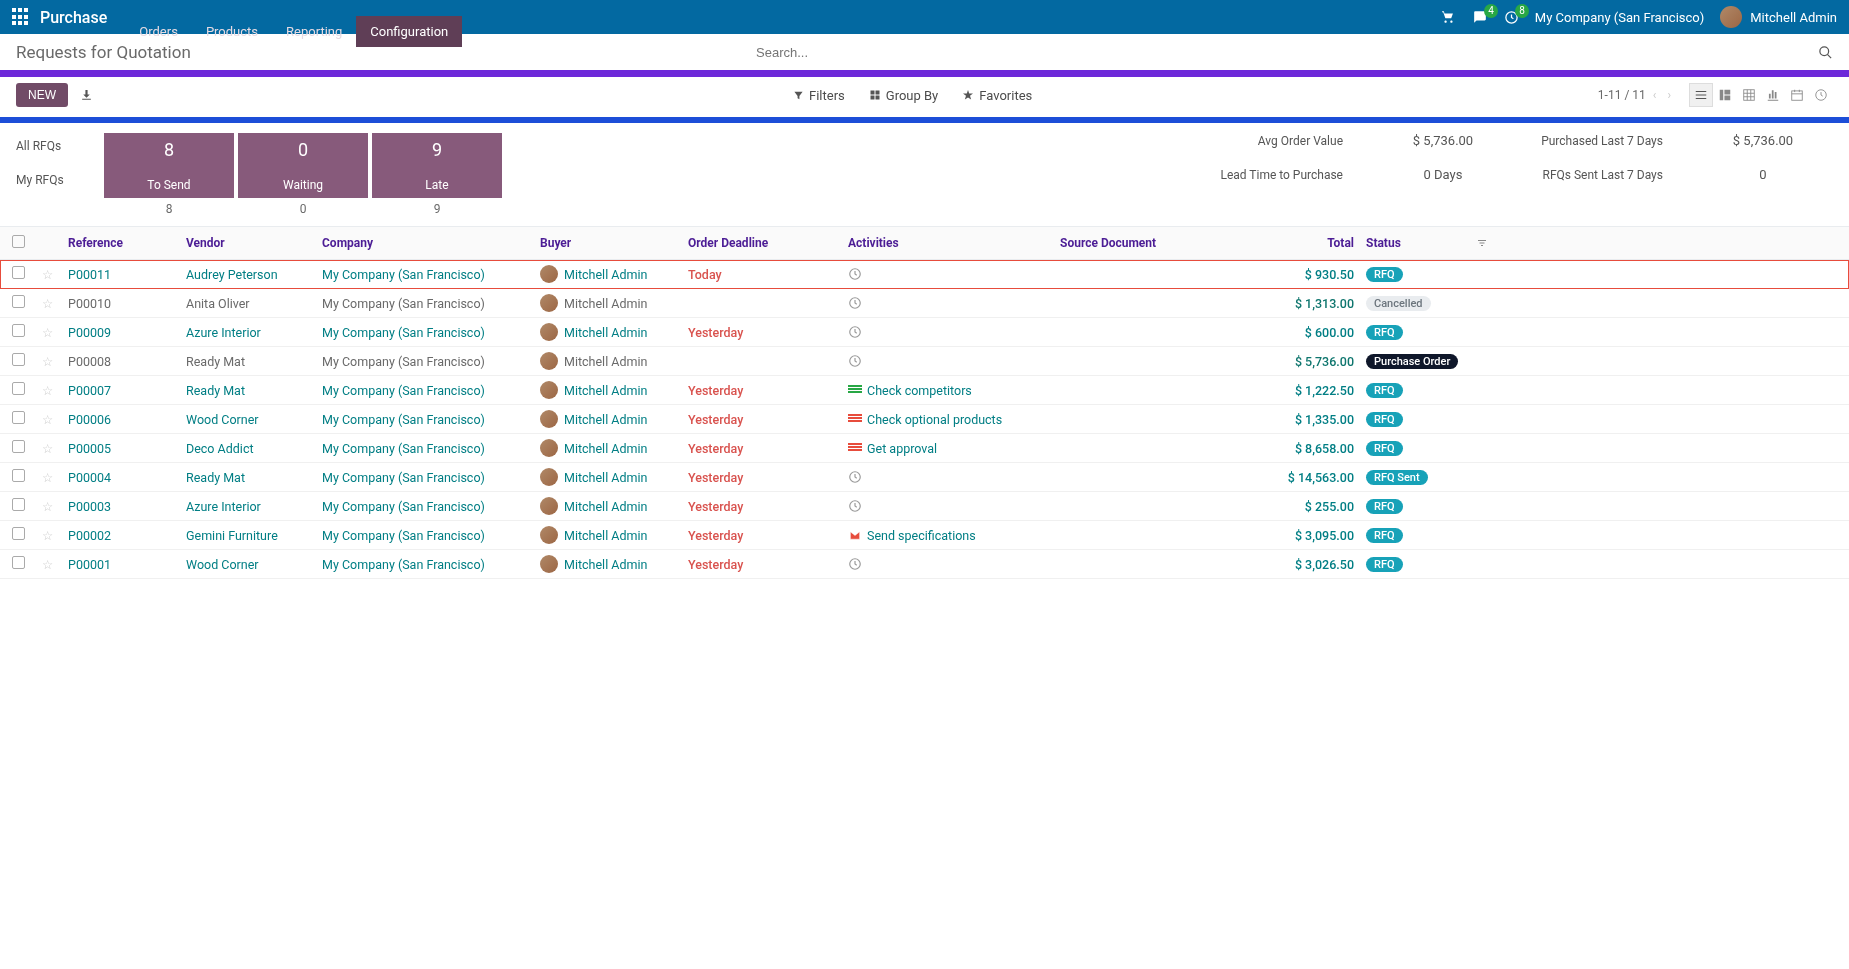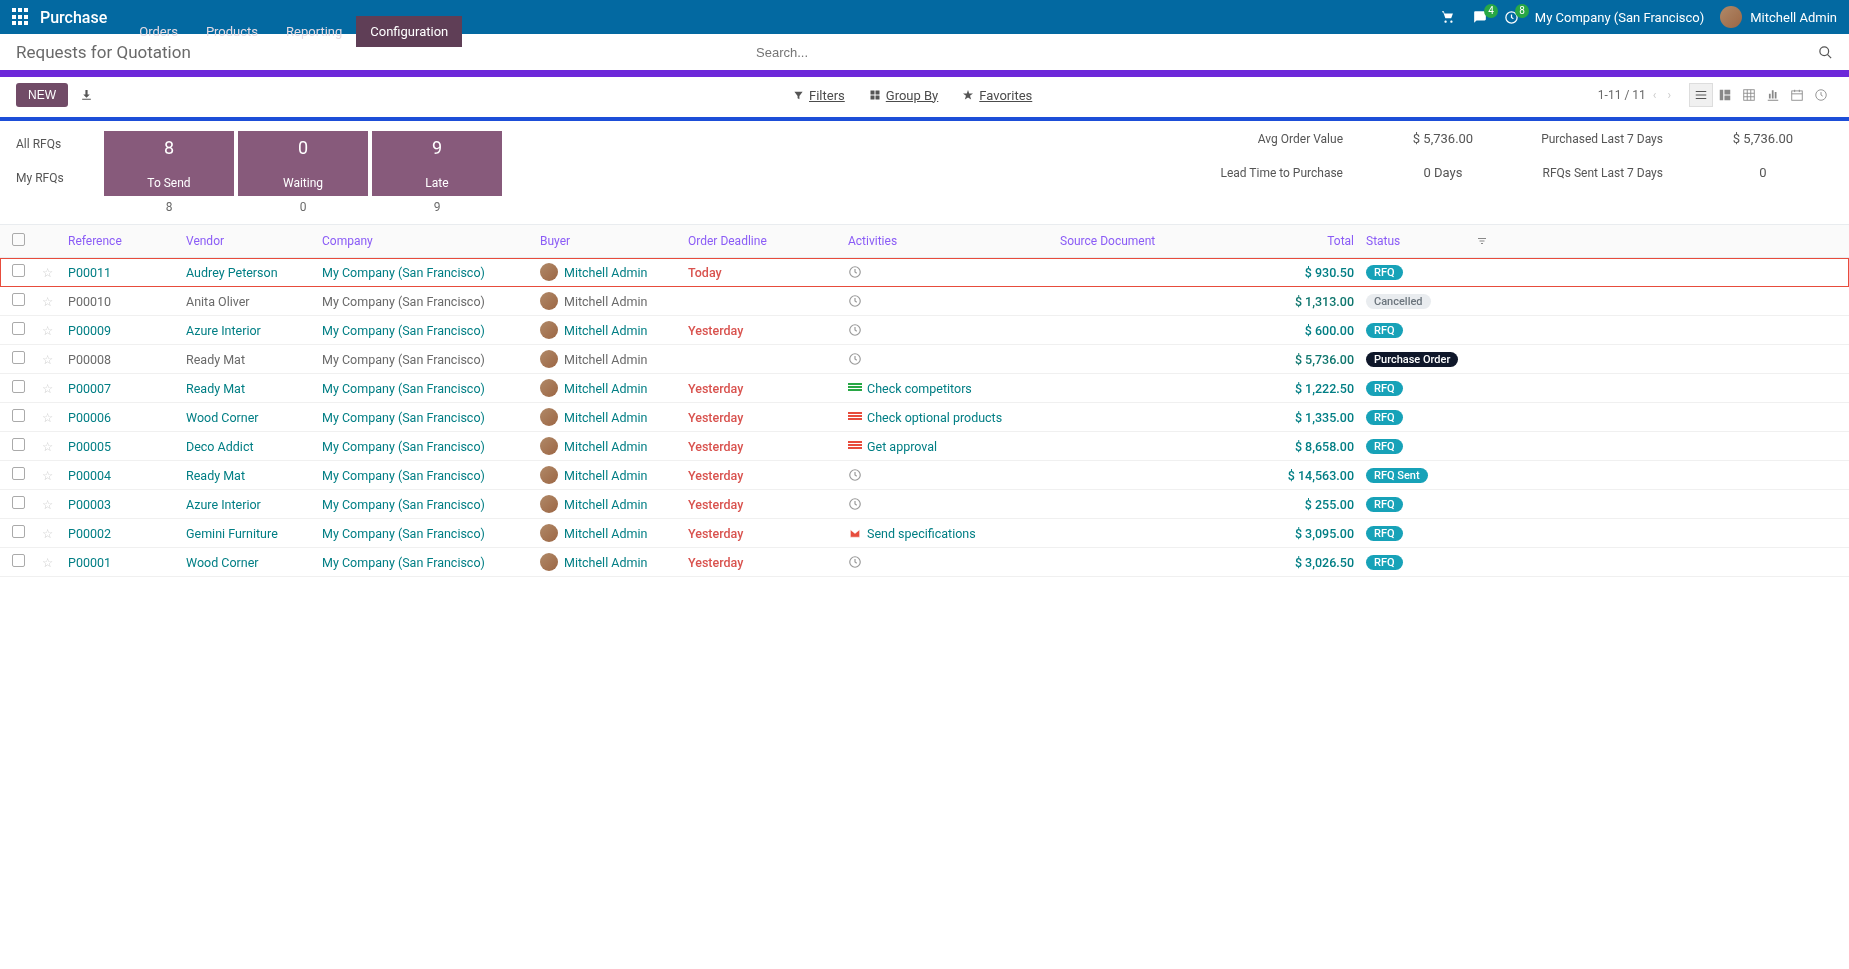--- a/index.html
+++ b/index.html
@@ -22,24 +22,24 @@
 .user-block { display: flex; align-items: center; gap: 8px; cursor: pointer; }
 
 
 .title-row { display: flex; align-items: center; padding: 8px 16px; border-bottom: 7px solid #6d28d9; }
 .title-row h1 { font-size: 17px; font-weight: 400; color: #6a6a6a; flex: 0 0 auto; width: 740px; }
 .search-area { flex: 1; display: flex; align-items: center; }
 .search-input { border: none; outline: none; flex: 1; font-size: 13px; color: #999; }
 .search-icon { color: #6a6a6a; cursor: pointer; }
 
 
-.control-bar { display: flex; align-items: center; padding: 6px 16px 10px; border-bottom: 4px solid #1d4ed8; }
+.control-bar { display: flex; align-items: center; padding: 6px 16px 10px; border-bottom: 6px solid #1d4ed8; }
 .new-btn { background: #714B67; color: #fff; border: none; padding: 5px 12px; font-size: 12px; border-radius: 3px; cursor: pointer; font-weight: 500; }
 .download-icon { margin-left: 12px; cursor: pointer; color: #6a6a6a; }
-.control-mid { flex: 1; display: flex; justify-content: flex-start; padding-left: 700px; gap: 24px; text-decoration: underline; }
+.control-mid { flex: 1; display: flex; justify-content: flex-start; padding-left: 700px; gap: 24px; }
 .filter-btn { color: #4c4c4c; cursor: pointer; display: flex; align-items: center; gap: 5px; font-size: 13px; }
 .pager { color: #6a6a6a; font-size: 12px; margin-right: 14px; }
 .pager-arrow { color: #ccc; margin: 0 4px; cursor: pointer; }
 .view-switcher { display: flex; gap: 0; }
 .view-btn { width: 24px; height: 24px; display: flex; align-items: center; justify-content: center; cursor: pointer; color: #6a6a6a; border: 1px solid transparent; }
 .view-btn.active { background: #f0f0f0; border: 1px solid #ddd; }
 
 
 .dashboard { display: flex; padding: 10px 16px 6px; gap: 0; align-items: flex-start; }
 .dash-left { display: flex; flex-direction: column; gap: 8px; margin-right: 8px; align-items: flex-end; }
@@ -52,21 +52,21 @@
 .dash-row2 { display: flex; gap: 4px; }
 .dash-mini { width: 130px; text-align: center; padding: 4px 0; font-size: 12px; color: #6a6a6a; }
 .dash-right { margin-left: auto; display: flex; gap: 0; }
 .stat-block { display: flex; flex-direction: column; gap: 19px; }
 .stat-row { display: flex; align-items: center; }
 .stat-label { width: 180px; text-align: right; padding-right: 30px; font-size: 12px; color: #555; }
 .stat-val { width: 140px; text-align: center; font-size: 13px; color: #555; }
 
 
 .table-container { width: 100%; }
-.table-header { display: flex; align-items: center; background: #fafafa; border-top: 1px solid #e9ecef; border-bottom: 1px solid #e9ecef; padding: 8px 12px; font-weight: 400; font-size: 12px; color: #8b5cf6; }
+.table-header { display: flex; align-items: center; background: #fafafa; border-top: 1px solid #e9ecef; border-bottom: 1px solid #e9ecef; padding: 8px 12px; font-weight: 700; font-size: 12px; color: #4c1d95; }
 .col-check { width: 30px; }
 .col-star { width: 26px; }
 .col-ref { width: 118px; }
 .col-vendor { width: 136px; }
 .col-company { width: 218px; }
 .col-buyer { width: 148px; }
 .col-deadline { width: 160px; }
 .col-activities { width: 212px; }
 .col-source { width: 180px; }
 .col-total { width: 120px; text-align: right; padding-right: 6px; }

